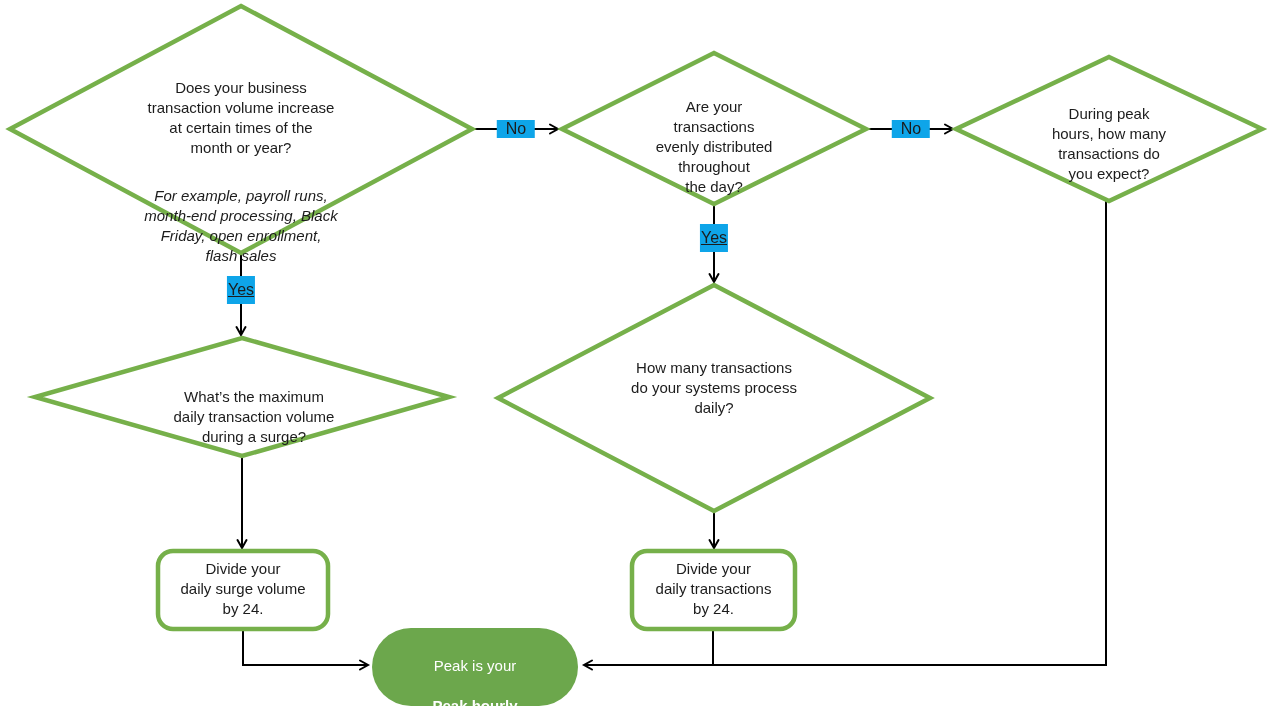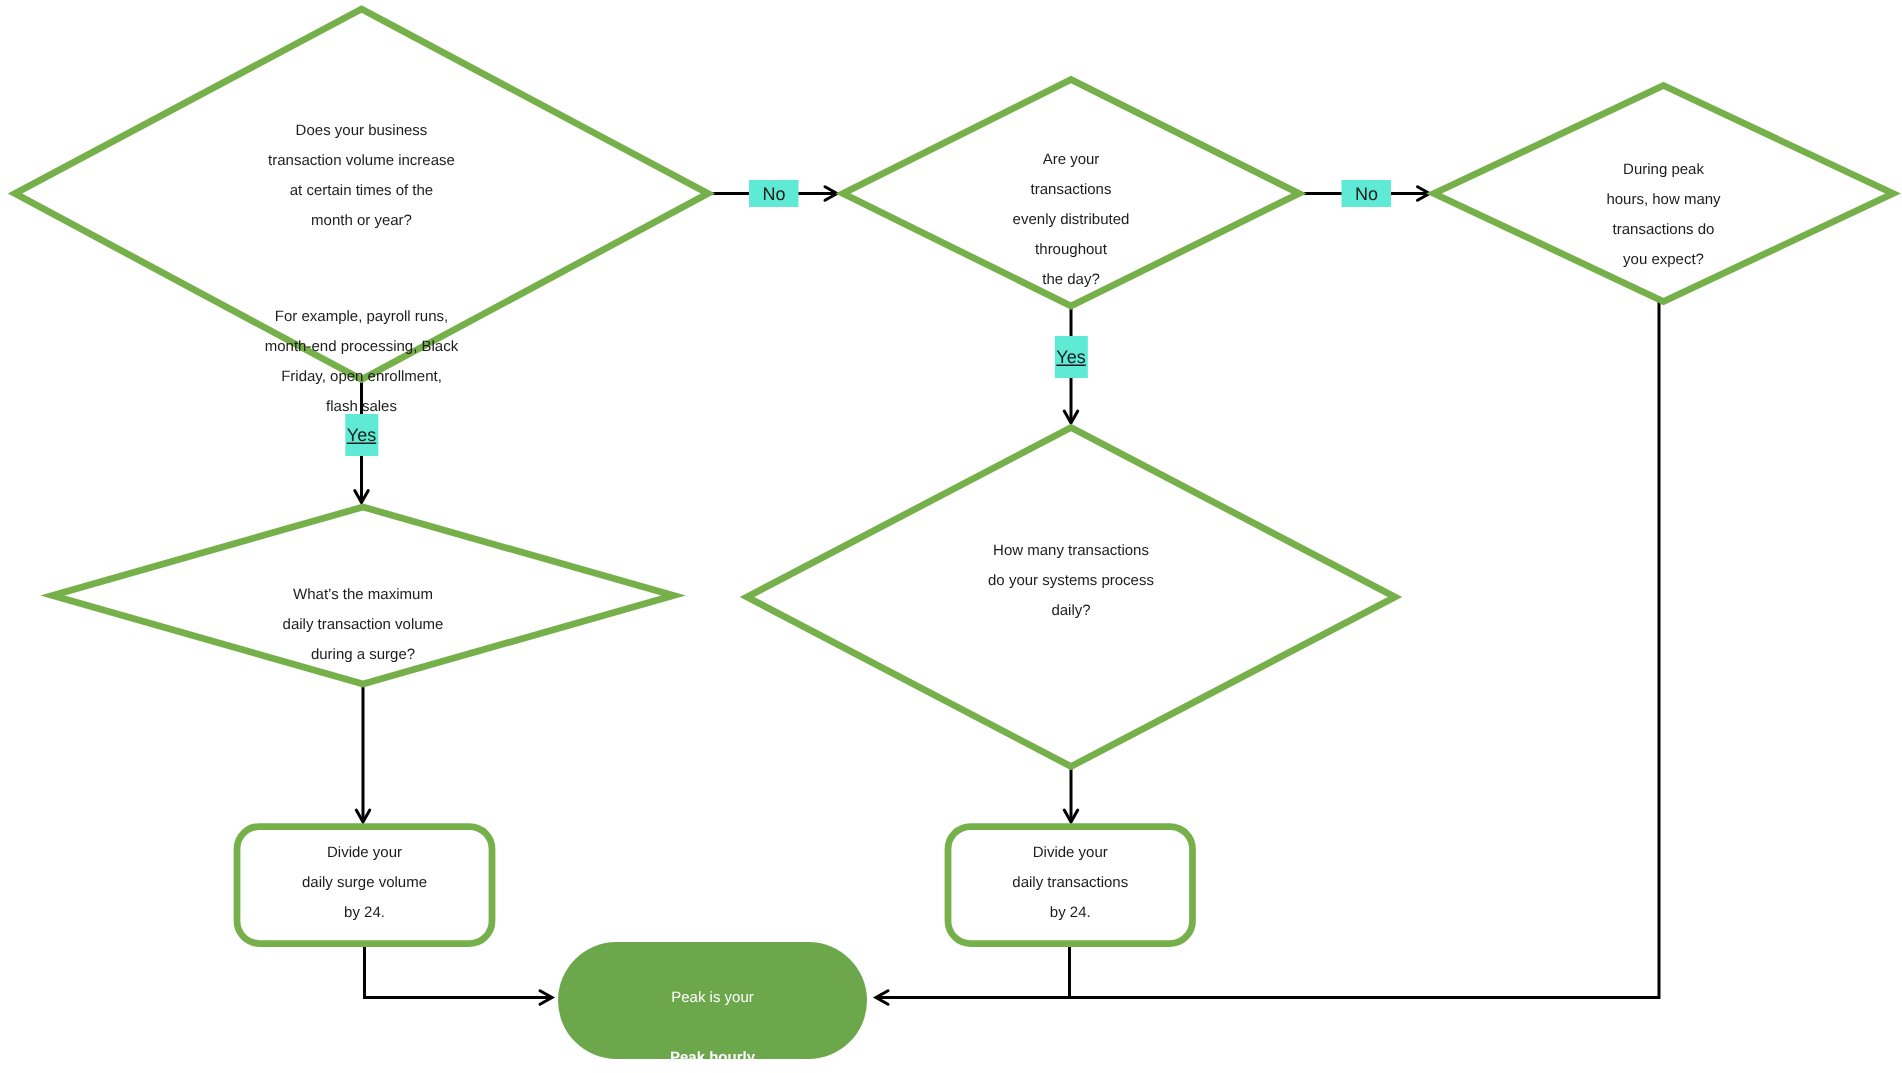--- a/index.html
+++ b/index.html
@@ -26,34 +26,34 @@
     stroke-width: 4.5;
   }
   .pill { fill: var(--pill_fill, #6ca74c); stroke: none; }
   .edge { fill: none; stroke: var(--line, #000); stroke-width: 2; }
 
   
   .node-text {
     position: absolute;
     text-align: center;
     color: var(--text, #1c1c1c);
-    font-size: 10px;
+    font-size: 15px;
     line-height: 20px;
     white-space: pre-line;
   }
-  .example { margin-top: 24px; }
+  .example { font-style: italic; margin-top: 8px; }
   .pill-text { color: var(--pill_text, #ffffff); }
   .pill-text .strong { font-weight: bold; }
 
   .edge-label {
     position: absolute;
     transform: translate(-50%, -50%);
-    background: #5eead4;
+    background: #0ea5e9;
     color: var(--text, #1c1c1c);
-    font-size: 12px;
+    font-size: 16px;
     line-height: 18px;
   }
   .edge-label.h { padding: 0 9px; }
   .edge-label.v { padding: 5px 1px; text-decoration: underline; }
 </style>
 </head>
 <body>
 
 <div class="stage">
 
@@ -105,21 +105,21 @@
 the day?</div>
   </div>
 
   <div class="node-text" style="left:994px; top:84px; width:230px;">
     <div>During peak
 hours, how many
 transactions do
 you expect?</div>
   </div>
 
-  <div class="node-text" style="left:112px; top:367px; width:260px;">
+  <div class="node-text" style="left:124px; top:367px; width:260px;">
     <div>What’s the maximum
 daily transaction volume
 during a surge?</div>
   </div>
 
   <div class="node-text" style="left:579px; top:338px; width:270px;">
     <div>How many transactions
 do your systems process
 daily?</div>
   </div>

